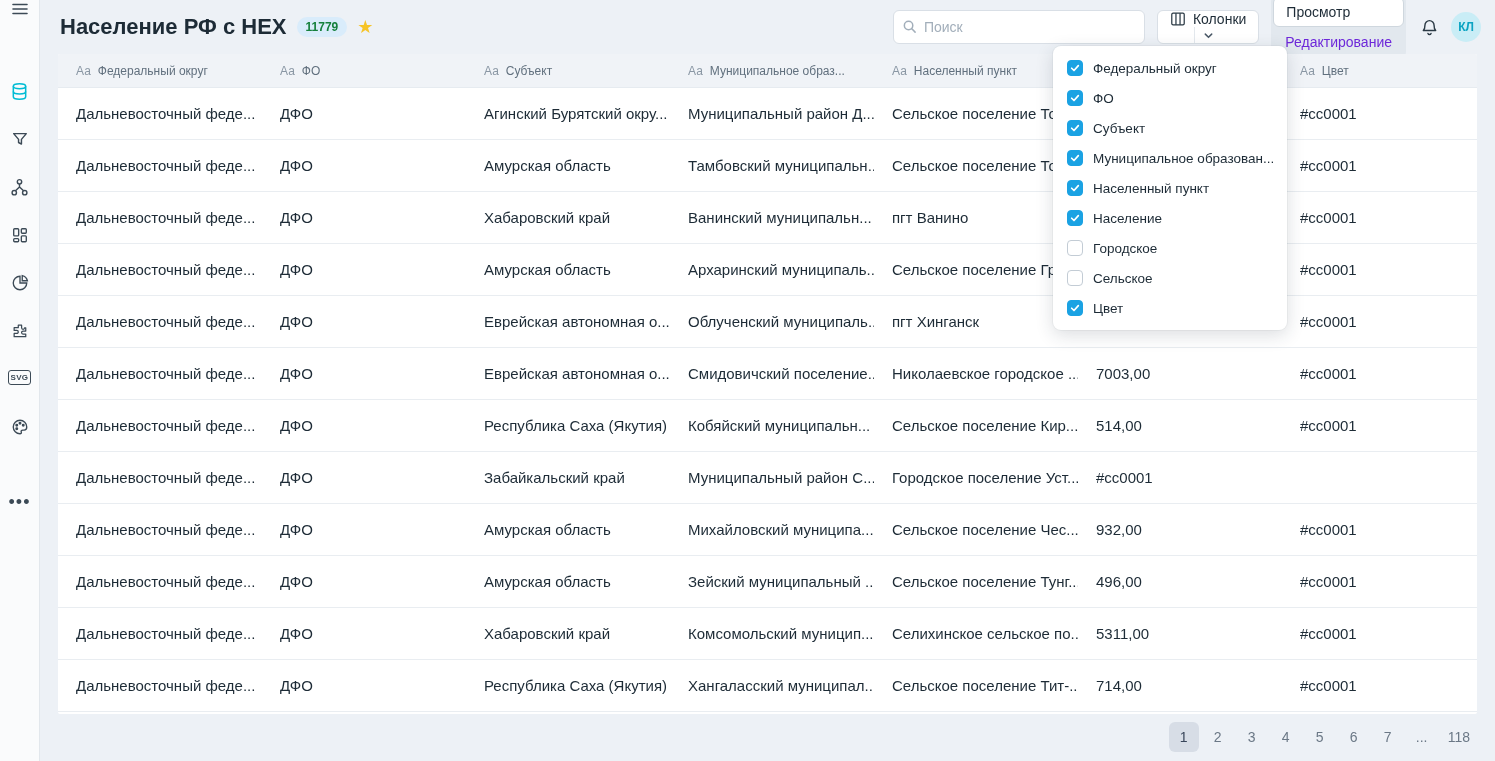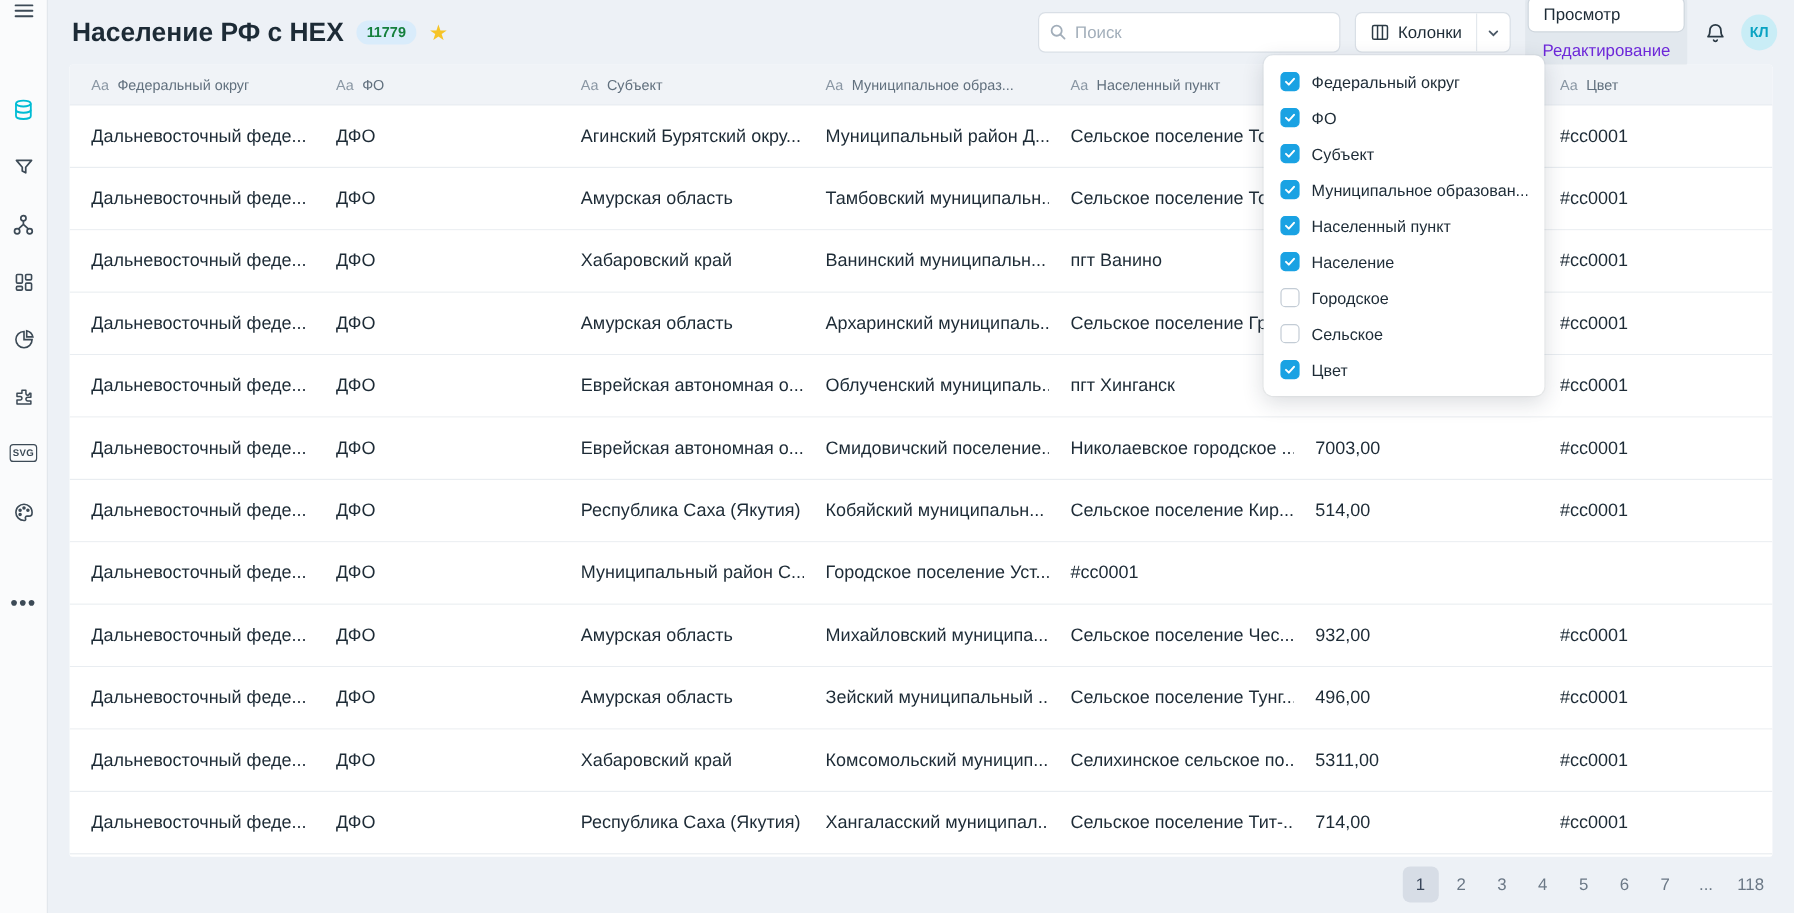--- a/index.html
+++ b/index.html
@@ -30,21 +30,21 @@
   .topbar-right { margin-left:auto; display:flex; align-items:center; gap:12px; }
 
   .search-box { position:relative; width:252px; }
   .search-box input { width:100%; height:34px; border:1px solid #d9dfe6; border-radius:6px;
     background:#fff; padding:0 10px 0 30px; font-size:14px; color:#1d2b36; outline:none;
     font-family:inherit; }
   .search-box input::placeholder { color:#a2aeba; }
   .search-icon { position:absolute; left:9px; top:9px; color:#a2aeba; }
 
   .columns-btn { display:flex; align-items:center; height:34px; background:#fff;
-    border:1px solid #d9dfe6; border-radius:6px; overflow:hidden; }
+    border:1px solid #d9dfe6; border-radius:6px; overflow:hidden;flex-direction:column; }
   .columns-main { display:flex; align-items:center; gap:7px; padding:0 12px; cursor:pointer;
     font-size:14px; color:#1d2b36; height:100%; }
   .columns-caret { width:28px; height:100%; display:flex; align-items:center; justify-content:center;
     border-left:1px solid #e3e8ed; cursor:pointer; color:#4a5866; }
 
   .seg-control { display:flex; background:#e2e8ee; border-radius:7px; padding:2px;flex-direction:column; }
   .seg-btn { height:30px; display:flex; align-items:center; padding:0 12px; font-size:14px;
     border-radius:6px; cursor:pointer; white-space:nowrap; }
   .seg-btn.selected { background:#fff; border:1px solid #cfd7de; color:#1d2b36; }
   .seg-btn.unselected { color:#6d28d9; }
@@ -287,20 +287,21 @@
         <div class="td">ДФО</div>
         <div class="td">Республика Саха (Якутия)</div>
         <div class="td">Кобяйский муниципальн...</div>
         <div class="td">Сельское поселение Кир...</div>
         <div class="td">514,00</div>
         <div class="td">#cc0001</div>
       </div>
       <div class="grid-row tr">
         <div class="td">Дальневосточный феде...</div>
         <div class="td">ДФО</div>
+        <div class="td">Забайкальский край</div>
         <div class="td">Муниципальный район С...</div>
         <div class="td">Городское поселение Уст...</div>
         <div class="td">#cc0001</div>
       </div>
       <div class="grid-row tr">
         <div class="td">Дальневосточный феде...</div>
         <div class="td">ДФО</div>
         <div class="td">Амурская область</div>
         <div class="td">Михайловский муниципа...</div>
         <div class="td">Сельское поселение Чес...</div>

